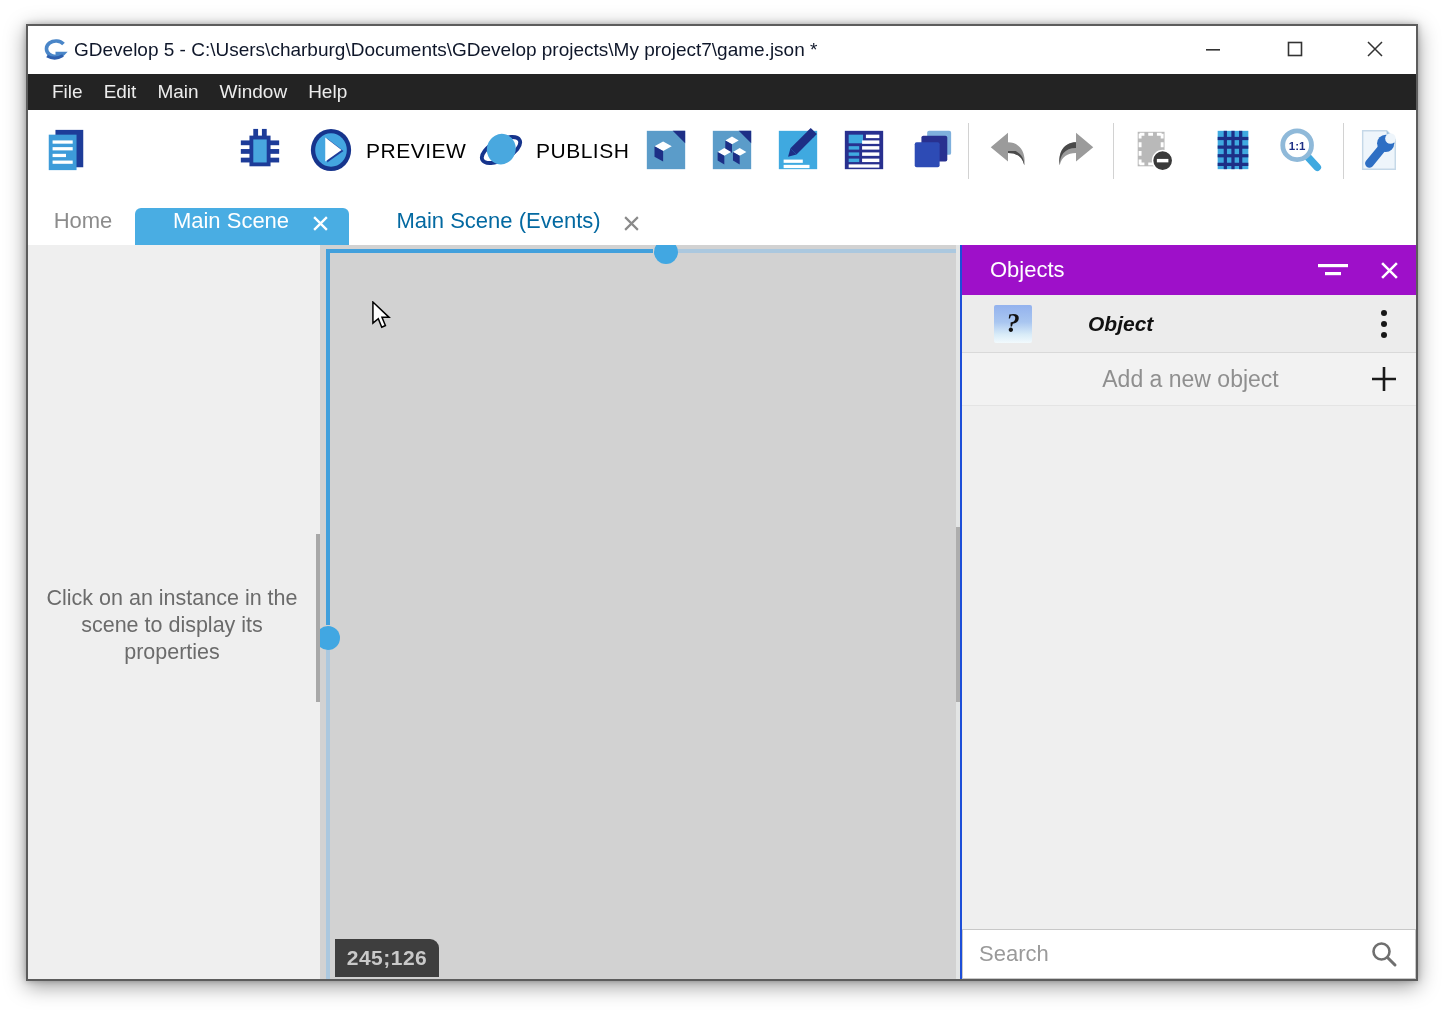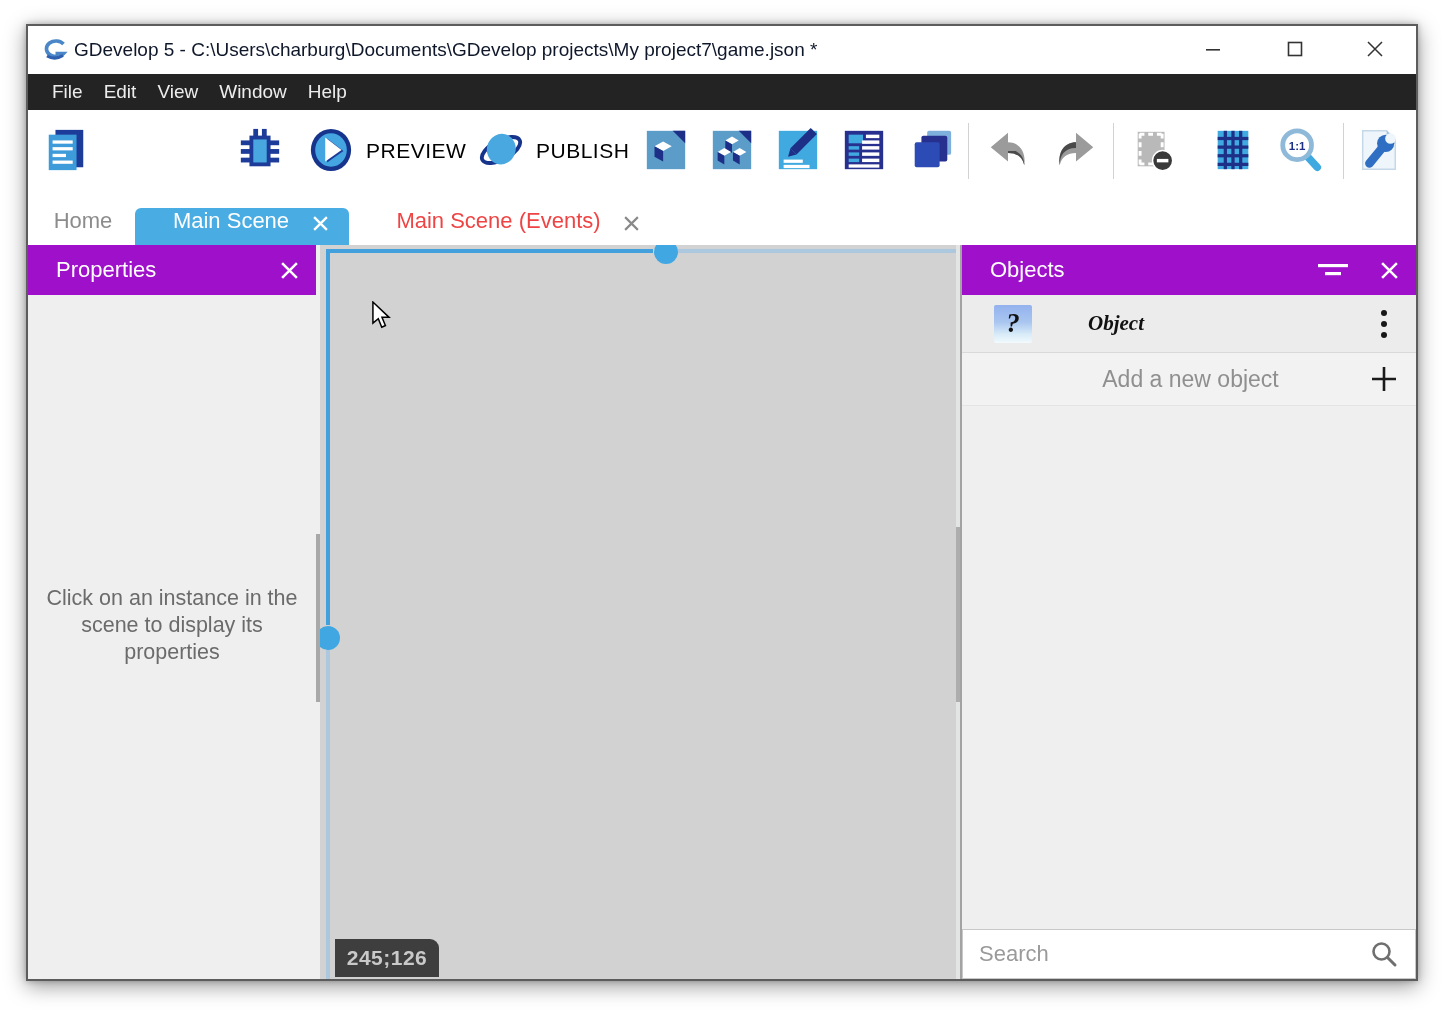--- a/index.html
+++ b/index.html
@@ -27,38 +27,38 @@
   .toolbar{ height:82px; background:#ffffff; position:relative; }
   .tbtn{ position:absolute; top:17px; width:46px; height:46px; display:flex; align-items:center; justify-content:center; }
   .tlabel{ position:absolute; top:0; height:82px; display:flex; align-items:center; font-size:21px; color:#000; letter-spacing:.5px; }
   .tsep{ position:absolute; top:13px; width:1px; height:56px; background:#d2d2d2; }
 
   
   .tabbar{ height:53px; background:#ffffff; position:relative; }
   .tab{ position:absolute; top:16px; height:53px; display:flex; align-items:flex-start; font-size:22px; }
   .tab-home{ left:3px; width:104px; justify-content:center; color:#8c8c8c; }
   .tab-active{ left:107px; width:214px; background:#49ade3; color:#ffffff; padding:0 14px 0 22px;border-radius:6px; }
-  .tab-events{ left:333px; width:297px; color:#ef4444; padding:0 12px 0 20px; }
+  .tab-events{ left:333px; width:297px; color:#0369a1; padding:0 12px 0 20px; }
   .tab .tab-label{ flex:1; text-align:center; white-space:nowrap; }
   .tab-x{ width:30px; height:30px; display:flex; align-items:center; justify-content:center; flex:none; }
 
   
   .content{ flex:1; display:flex; min-height:0; }
 
   .panel{ background:#efefef; position:relative; }
   .panel-props{ width:288px; }
   .panel-objects{ width:454px; display:flex; flex-direction:column; }
   .panel-header{ height:50px; background:#9e10c9; color:#ffffff; display:flex; align-items:center; padding:0 12px 0 28px; }
   .panel-title{ font-size:22px; flex:1; }
   .hdr-btn{ width:30px; height:30px; display:flex; align-items:center; justify-content:center; }
   .props-msg{ position:absolute; top:340px; left:0; width:100%; padding:0 12px; text-align:center;
               font-size:21.5px; line-height:27px; color:#6b6b6b; }
 
   
-  .scene-wrap{ flex:1; position:relative; background:#a3a3a3; }
+  .scene-wrap{ flex:1; position:relative; background:#1d4ed8; }
   .left-track{ position:absolute; left:0; top:0; bottom:0; width:4px; background:#efefef; }
   .left-thumb{ position:absolute; left:0; top:289px; width:4px; height:168px; background:#a8a8a8; }
   .right-track{ position:absolute; left:640px; top:0; bottom:0; width:4px; background:#e3e5e5; }
   .right-thumb{ position:absolute; left:640px; top:282px; width:4px; height:175px; background:#adadad; }
   .canvas{ position:absolute; left:4px; top:0; width:636px; bottom:0; background:#d2d2d2; overflow:hidden; }
   .frame-top-dark{ position:absolute; left:6px; top:4px; width:327px; height:4px; background:#42a0dc; }
   .frame-top-light{ position:absolute; left:356px; top:4px; width:280px; height:4px; background:#abc8df; }
   .frame-left-dark{ position:absolute; left:6px; top:4px; width:4px; height:376px; background:#42a0dc; }
   .frame-left-light{ position:absolute; left:6px; top:404px; width:4px; height:330px; background:#abc8df; }
   .handle-dot{ position:absolute; width:24px; height:24px; border-radius:50%; background:#41a7e2; }
@@ -70,21 +70,21 @@
   .cursor{ position:absolute; left:48px; top:56px; }
 
   
   .object-row{ height:58px; background:#ececec; border-bottom:1px solid #d9d9d9;
                display:flex; align-items:center; padding:0 17px 0 32px; }
   .object-icon{ width:38px; height:38px; border-radius:2px;
                 background:linear-gradient(180deg,#93b2ee 0%,#a9c6f0 45%,#d9ecf8 78%,#f2fafd 100%);
                 display:flex; align-items:center; justify-content:center;
                 font-family:"Liberation Serif", serif; font-weight:bold; font-style:italic;
                 font-size:27px; color:#111111; }
-  .object-name{ margin-left:56px; font-size:21px; font-weight:bold; font-style:italic; color:#111111; flex:1;font-family:Liberation Serif, serif; }
+  .object-name{ margin-left:56px; font-size:21px; font-weight:bold; font-style:italic; color:#111111; flex:1; }
   .kebab{ width:30px; height:34px; display:flex; flex-direction:column; align-items:center; justify-content:center; gap:5px; }
   .kebab i{ width:6px; height:6px; border-radius:50%; background:#171717; }
   .add-row{ height:53px; background:#f2f2f2; border-bottom:1px solid #e4e4e4;
             display:flex; align-items:center; padding-right:15px; }
   .add-label{ flex:1; text-align:center; padding-left:52px; font-size:23px; color:#8f8f8f; }
   .plus-btn{ width:34px; height:34px; display:flex; align-items:center; justify-content:center; }
   .objects-body{ flex:1; background:#efefef; }
   .search-bar{ position:absolute; left:0; bottom:0; width:454px; height:50px; background:#ffffff;
                border:1px solid #c8c8c8; display:flex; align-items:center; }
   .search-input{ flex:1; border:none; outline:none; background:transparent; font-size:22px; color:#444;
@@ -116,21 +116,21 @@
     <div class="win-btn btn-close">
       <svg width="18" height="18" viewBox="0 0 18 18">
           <path d="M2 2 L16 16 M16 2 L2 16" stroke="#333" stroke-width="1.5"></path>
         </svg>
     </div>
   </div>
 
   <div class="menubar">
     <div class="menu-item">File</div>
     <div class="menu-item">Edit</div>
-    <div class="menu-item">View</div>
+    <div class="menu-item">Main</div>
     <div class="menu-item">Window</div>
     <div class="menu-item">Help</div>
   </div>
 
   <div class="toolbar">
 
     <div class="tbtn" style="left:15px">
       <svg width="46" height="46" viewBox="0 0 48 48">
         <rect x="13" y="3" width="29" height="39" fill="#1d3c99"></rect>
         <rect x="6" y="8" width="29" height="37" fill="#3d9bd9"></rect>
@@ -321,28 +321,20 @@
         <svg width="17" height="17" viewBox="0 0 16 16">
             <path d="M2 2 L14 14 M14 2 L2 14" stroke="#8a8a8a" stroke-width="2"></path>
           </svg>
       </span>
     </div>
   </div>
 
   <div class="content">
 
     <div class="panel panel-props">
-      <div class="panel-header">
-        <span class="panel-title">Properties</span>
-        <span class="hdr-btn">
-          <svg width="19" height="19" viewBox="0 0 18 18">
-              <path d="M2 2 L16 16 M16 2 L2 16" stroke="#ffffff" stroke-width="2.4"></path>
-            </svg>
-        </span>
-      </div>
       <div class="props-msg">Click on an instance in the scene to display its properties</div>
     </div>
 
     <div class="scene-wrap">
       <div class="left-track"></div>
       <div class="left-thumb"></div>
       <div class="canvas">
         <div class="frame-top-dark"></div>
         <div class="frame-top-light"></div>
         <div class="frame-left-dark"></div>

